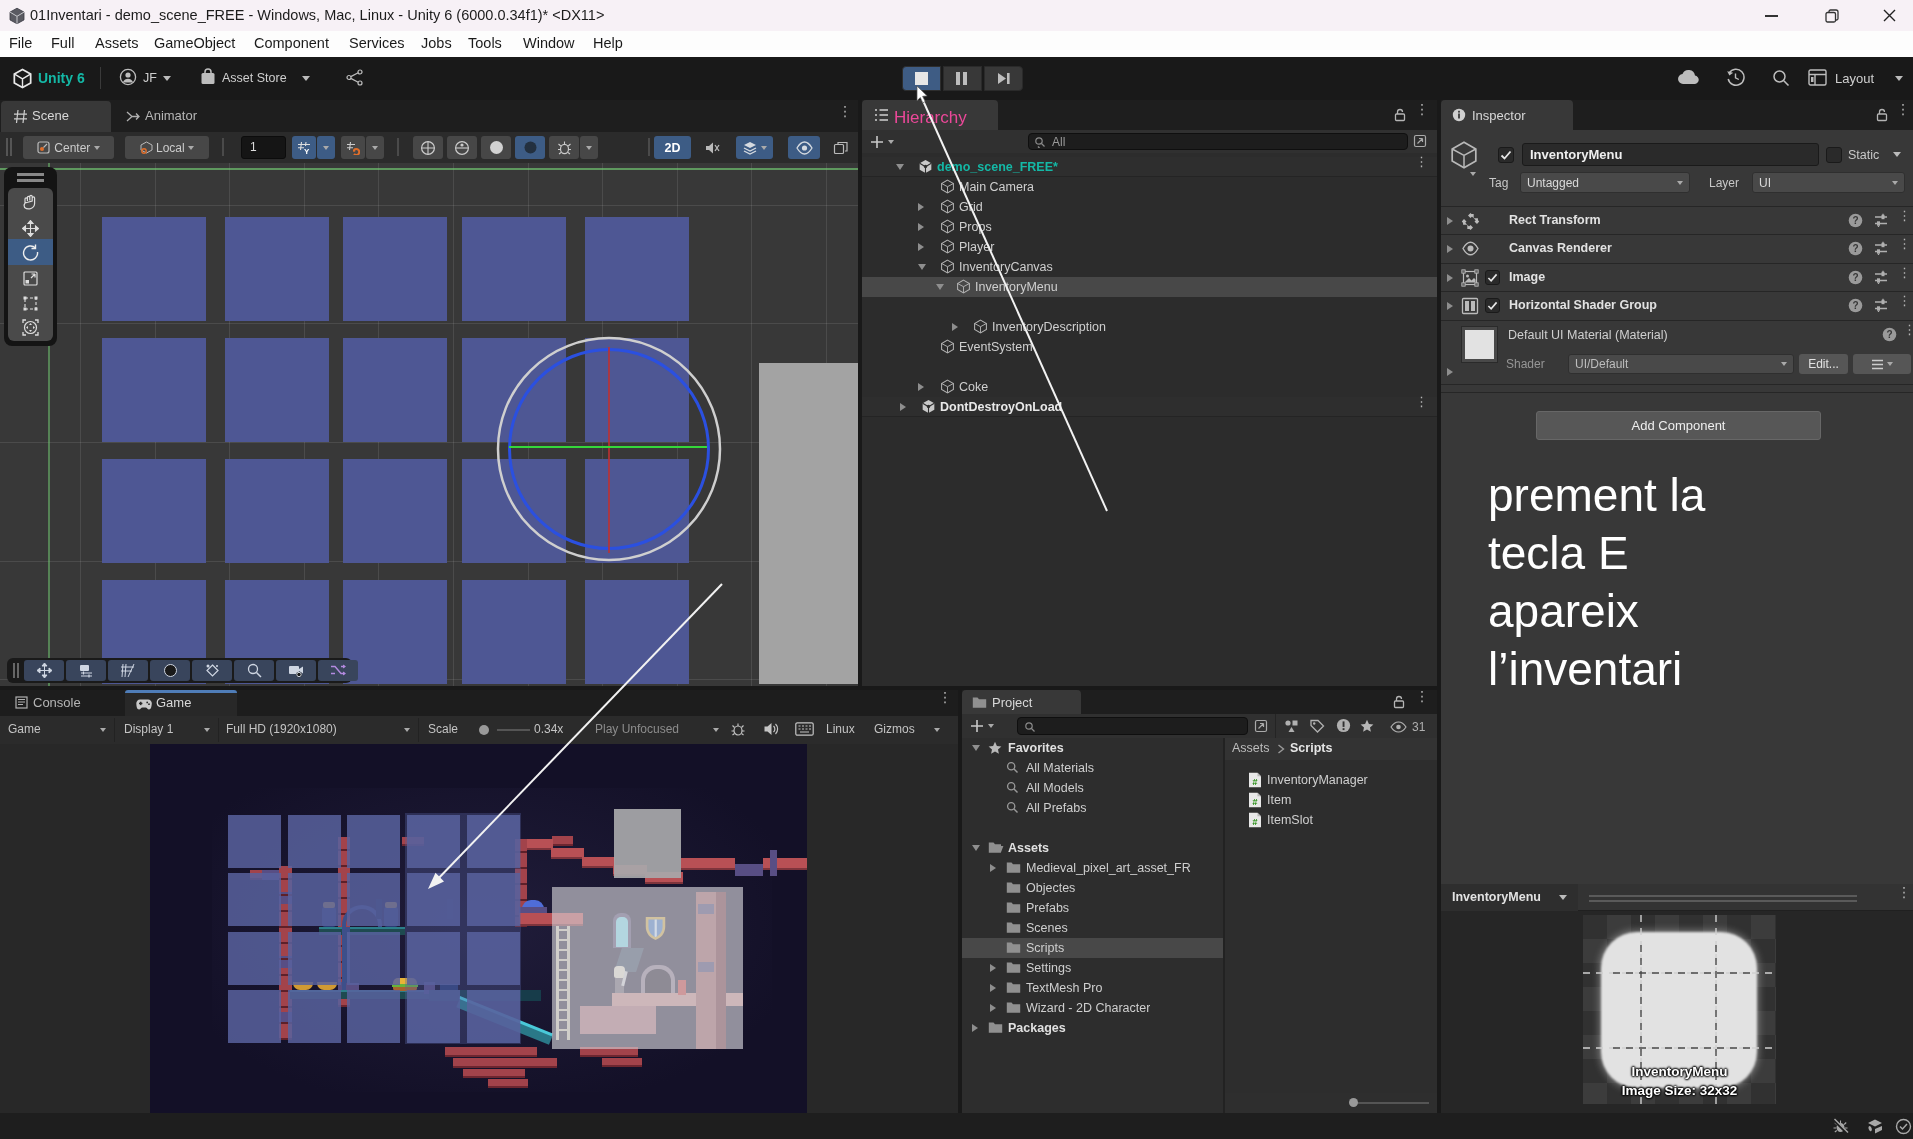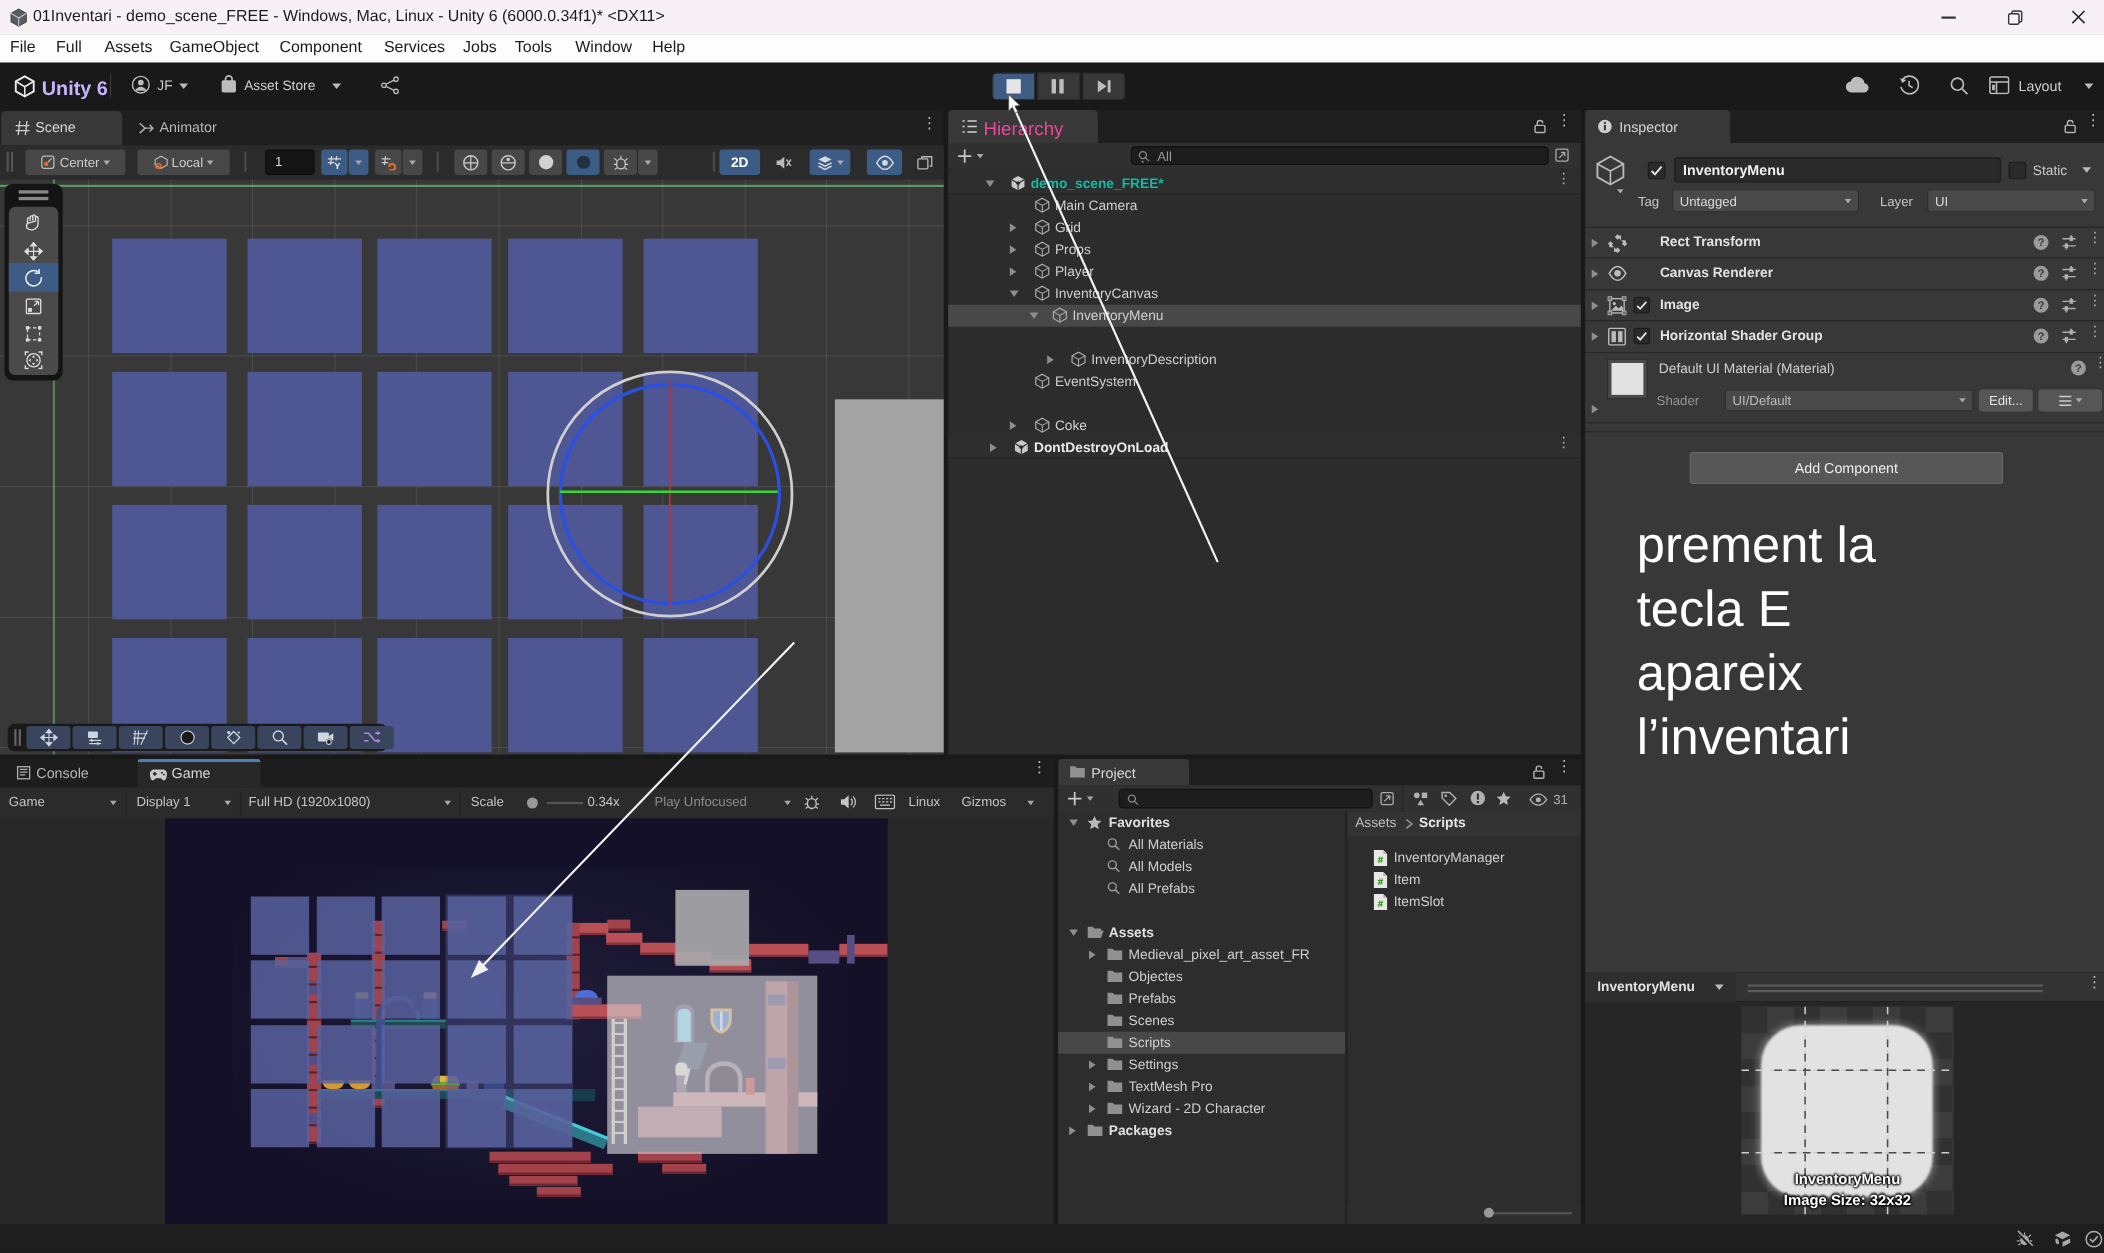--- a/index.html
+++ b/index.html
@@ -40,21 +40,21 @@
       <div class="a" style="left:421px;top:4px;font-size:14.5px;color:#1a1a1a">Jobs</div>
       <div class="a" style="left:468px;top:4px;font-size:14.5px;color:#1a1a1a">Tools</div>
       <div class="a" style="left:523px;top:4px;font-size:14.5px;color:#1a1a1a">Window</div>
       <div class="a" style="left:593px;top:4px;font-size:14.5px;color:#1a1a1a">Help</div>
     </div>
 <div class="a" style="left:0;top:57px;width:1913px;height:43px;background:#191919">
  <svg class="a" style="left:12px;top:11px" width="21" height="21" viewBox="0 0 18 18">
   <path d="M9 1.2 L16 5.1 V12.9 L9 16.8 L2 12.9 V5.1 Z" fill="none" stroke="#e8e8e8" stroke-width="1.5"></path>
   <path d="M9 9.3 L2.2 5.2 M9 9.3 L15.8 5.2 M9 9.3 V16.6" stroke="#e8e8e8" stroke-width="1.2"></path>
  </svg>
- <div class="a" style="left:38px;top:13px;font-size:18px;font-weight:bold;color:#c4b5fd">Unity 6</div>
+ <div class="a" style="left:38px;top:13px;font-size:14px;font-weight:bold;color:#14b8a6">Unity 6</div>
  <div class="a" style="left:100px;top:10px;width:1px;height:22px;background:#3a3a3a"></div>
  <svg class="a" style="left:119px;top:11px" width="18" height="18" viewBox="0 0 18 18">
   <circle cx="9" cy="9" r="7.6" fill="none" stroke="#bdbdbd" stroke-width="1.3"></circle>
   <circle cx="9" cy="7" r="2.6" fill="#bdbdbd"></circle>
   <path d="M3.8 14.6 C5 11.8 7 10.8 9 10.8 C11 10.8 13 11.8 14.2 14.6" fill="#bdbdbd"></path>
  </svg>
  <div class="a" style="left:143px;top:14px;font-size:12.5px;color:#cfcfcf">JF</div>
  <span class="car a" style="left:163px;top:19px"></span>
  <svg class="a" style="left:200px;top:11px" width="16" height="18" viewBox="0 0 16 18">
   <rect x="1.5" y="5" width="13" height="11" rx="1.5" fill="#bdbdbd"></rect>

